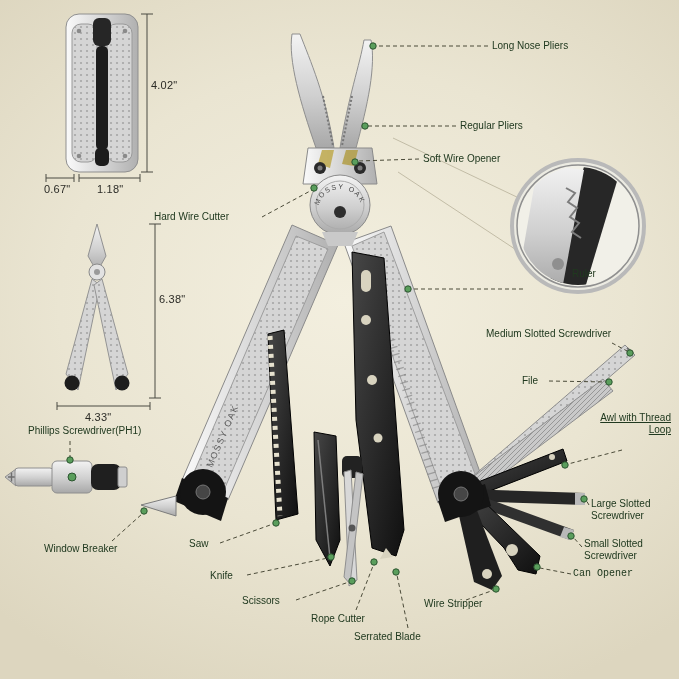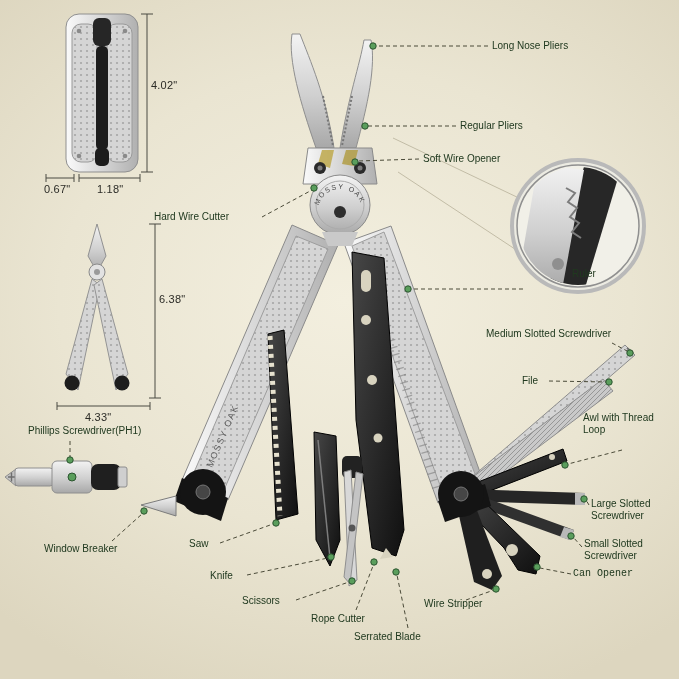--- a/index.html
+++ b/index.html
@@ -259,21 +259,21 @@
   </g>
 </svg>
 
 <div class="label" style="left:492px;top:40px;">Long Nose Pliers</div>
 <div class="label" style="left:460px;top:120px;">Regular Pliers</div>
 <div class="label" style="left:423px;top:153px;">Soft Wire Opener</div>
 <div class="label" style="left:154px;top:211px;">Hard Wire Cutter</div>
 <div class="label" style="left:527px;top:268px;margin-left:45px;">Ruler</div>
 <div class="label" style="left:486px;top:328px;">Medium Slotted Screwdriver</div>
 <div class="label" style="left:522px;top:375px;">File</div>
-<div class="label" style="left:583px;top:412px;width:88px;text-align:left;">Awl with Thread Loop</div>
+<div class="label" style="left:583px;top:412px;width:88px;text-align:right;text-decoration:underline;">Awl with Thread Loop</div>
 <div class="label" style="left:591px;top:498px;width:92px;">Large Slotted Screwdriver</div>
 <div class="label" style="left:584px;top:538px;width:92px;">Small Slotted Screwdriver</div>
 <div class="label" style="left:573px;top:568px;font-family:Liberation Mono, monospace;">Can Opener</div>
 <div class="label" style="left:424px;top:598px;">Wire Stripper</div>
 <div class="label" style="left:354px;top:631px;">Serrated Blade</div>
 <div class="label" style="left:311px;top:613px;">Rope Cutter</div>
 <div class="label" style="left:242px;top:595px;">Scissors</div>
 <div class="label" style="left:210px;top:570px;">Knife</div>
 <div class="label" style="left:189px;top:538px;">Saw</div>
 <div class="label" style="left:8px;top:425px;margin-left:20px;">Phillips Screwdriver(PH1)</div>

